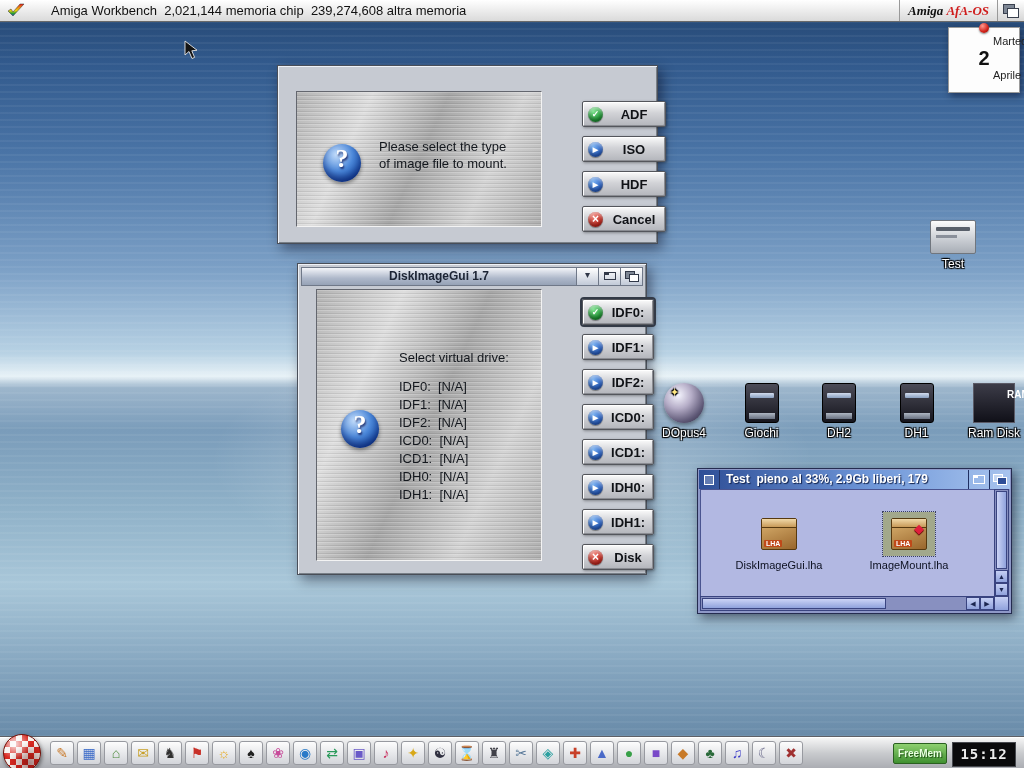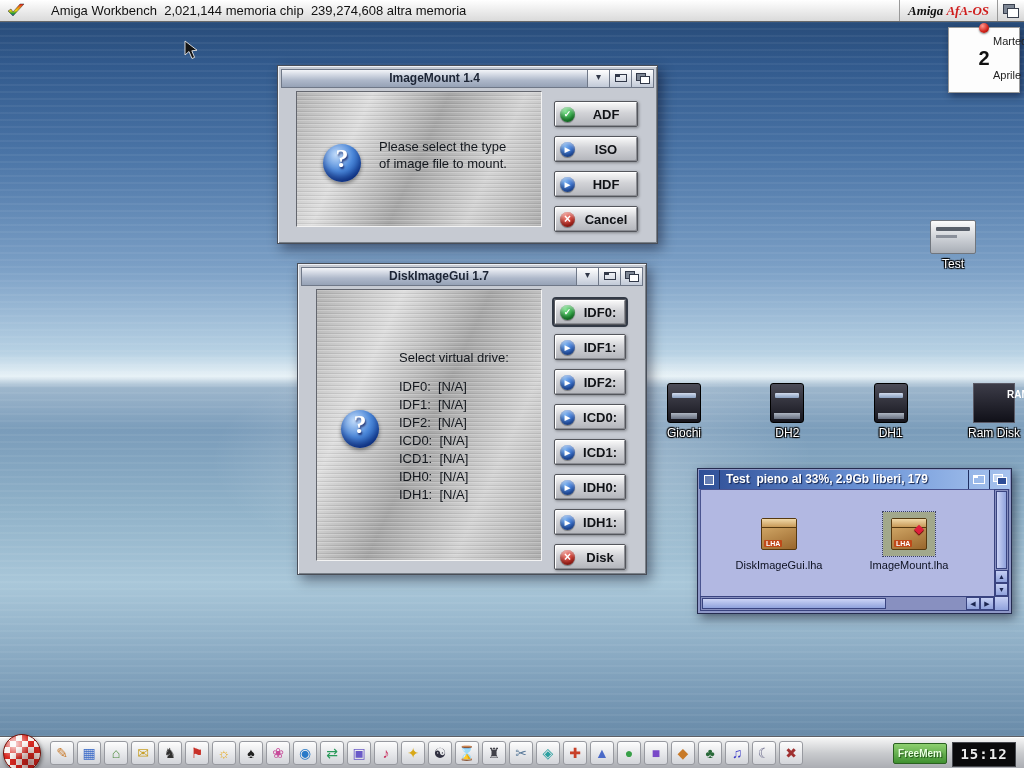--- a/index.html
+++ b/index.html
@@ -58,21 +58,21 @@
   .msg{position:absolute;font-size:13px;color:#14181e;line-height:17px;}
   .prompt{position:absolute;font-size:13px;color:#14181e;}
   .drives{position:absolute;}
   .drive-line{white-space:pre;font-size:13px;line-height:18px;color:#14181e;}
   
   .btncol{position:absolute;display:flex;flex-direction:column;gap:9px;}
   .abtn{display:flex;align-items:center;gap:5px;padding:12px 5px;height:24px;box-sizing:border-box;
     background:linear-gradient(180deg,#fbfbfb,#d2d3d7 45%,#b3b5bb);
     border:1px solid #54565c;border-radius:2px;
     box-shadow:inset 1px 1px 0 #fff,inset -1px -1px 0 #8a8c92,1px 1px 3px rgba(0,0,0,.35);
-    font-weight:bold;font-size:13px;color:#101216;font-family:"Liberation Sans",sans-serif;cursor:pointer;}
+    font-weight:bold;font-size:13px;color:#101216;font-family:"Liberation Sans",sans-serif;cursor:pointer;margin-left:28px;}
   .abtn.sel{outline:2px solid #333a46;}
   .dot{flex:0 0 15px;width:15px;height:15px;border-radius:50%;color:#fff;font-size:9px;line-height:15px;
     text-align:center;font-weight:bold;
     box-shadow:inset 0 -3px 4px rgba(0,0,0,.35),inset 0 2px 3px rgba(255,255,255,.5),0 1px 1px rgba(0,0,0,.4);}
   .t-check .dot{background:radial-gradient(circle at 35% 30%,#82e392,#1f9a35 65%,#0e6a20);}
   .t-check .dot::after{content:"✓";}
   .t-arrow .dot{background:radial-gradient(circle at 35% 30%,#7ab2f0,#2a62c8 65%,#1a3e8a);}
   .t-arrow .dot::after{content:"▶";font-size:7px;}
   .t-cross .dot{background:radial-gradient(circle at 35% 30%,#f08a80,#c8281e 65%,#8a120e);}
   .t-cross .dot::after{content:"×";font-size:12px;line-height:14px;}
@@ -200,26 +200,20 @@
   </div>
 
   <div class="calendar">
     <span class="pin"></span>
     <div class="cal-wd">Martedì</div>
     <div class="cal-day">2</div>
     <div class="cal-mo">Aprile</div>
   </div>
 
   <div class="win im">
-    <div class="tbar">
-      <span class="ttext">ImageMount 1.4</span>
-      <span class="gad g-ic"></span>
-      <span class="gad g-zm"></span>
-      <span class="gad g-dp"></span>
-    </div>
     <div class="metal">
       <div class="qmark"></div>
       <div class="msg">
         <div>Please select the type</div>
         <div>of image file to mount.</div>
       </div>
     </div>
     <div class="btncol">
         <button class="abtn t-check">
         <span class="dot"></span>
@@ -295,20 +289,26 @@
       </button>
       </div>
   </div>
 
   <div class="icon-test">
     <div class="art-drive"></div>
     <div class="dlabel">Test</div>
   </div>
 
   <div class="icon-row">
+      <div class="dicon t-sphere">
+      <div class="art">
+        <span class="badge"></span>
+      </div>
+      <div class="dlabel">DOpus4</div>
+    </div>
       <div class="dicon t-disk">
       <div class="art">
         <span class="badge"></span>
       </div>
       <div class="dlabel">Giochi</div>
     </div>
       <div class="dicon t-disk">
       <div class="art">
         <span class="badge"></span>
       </div>

